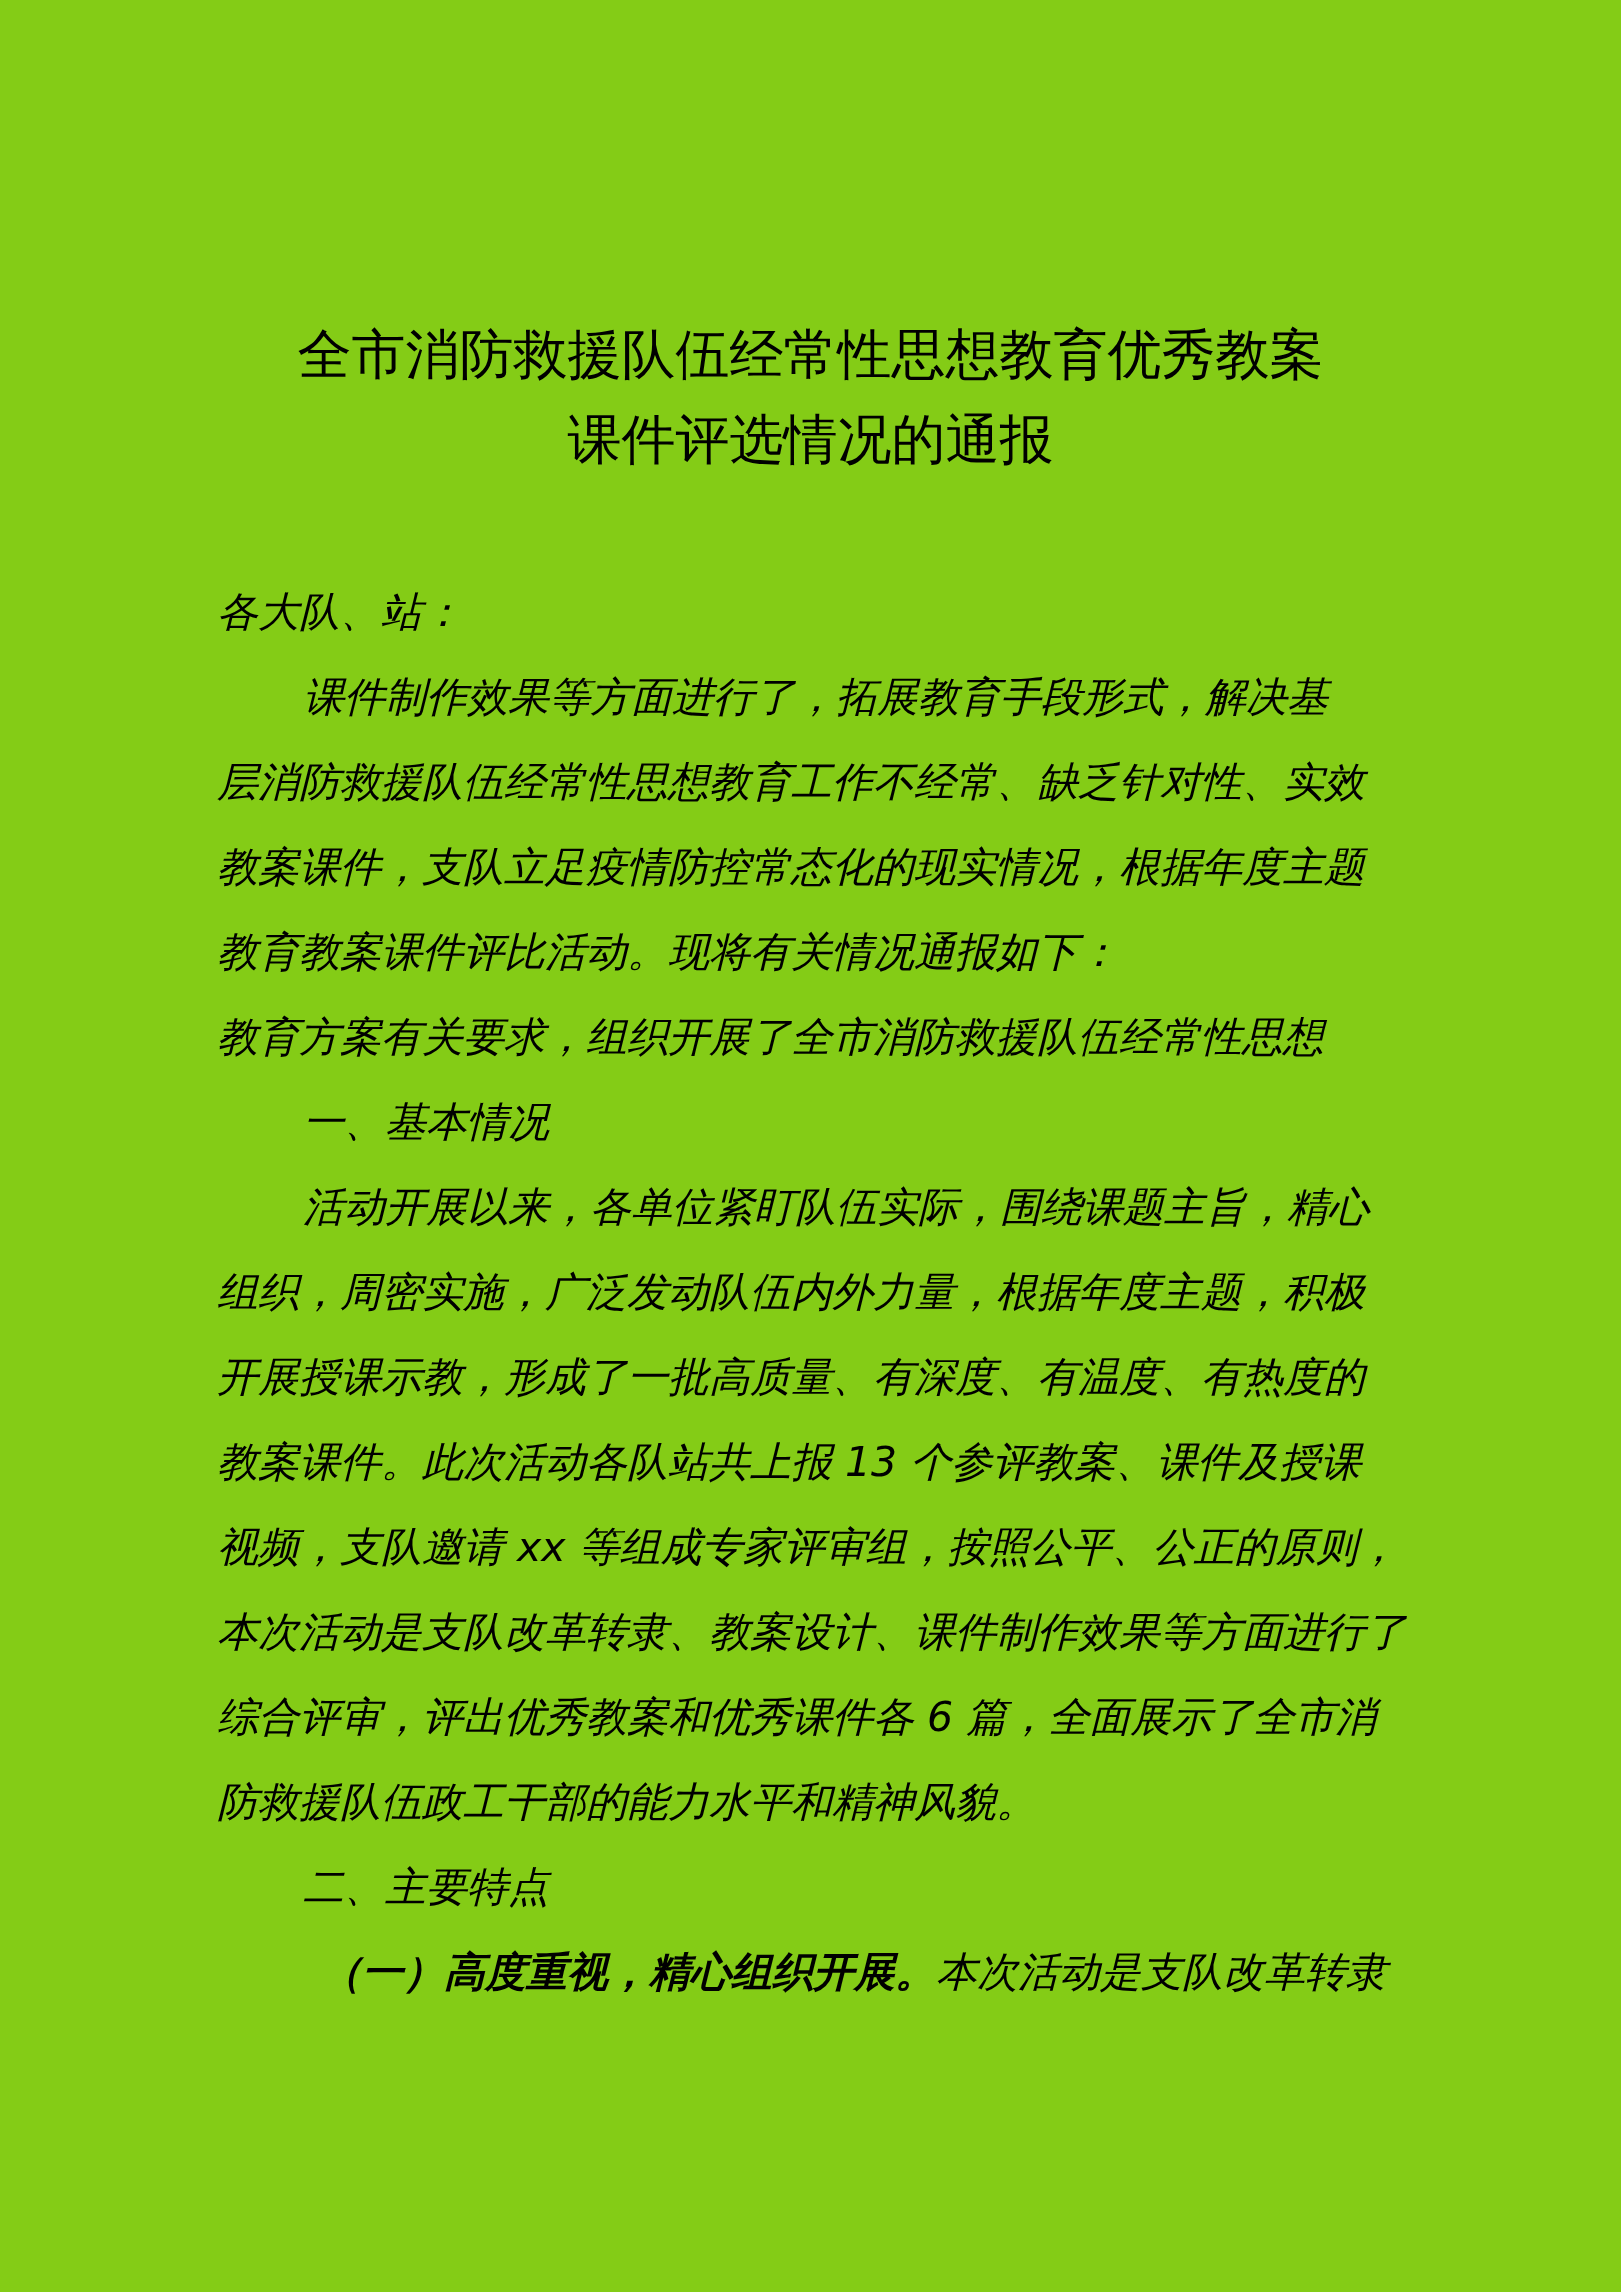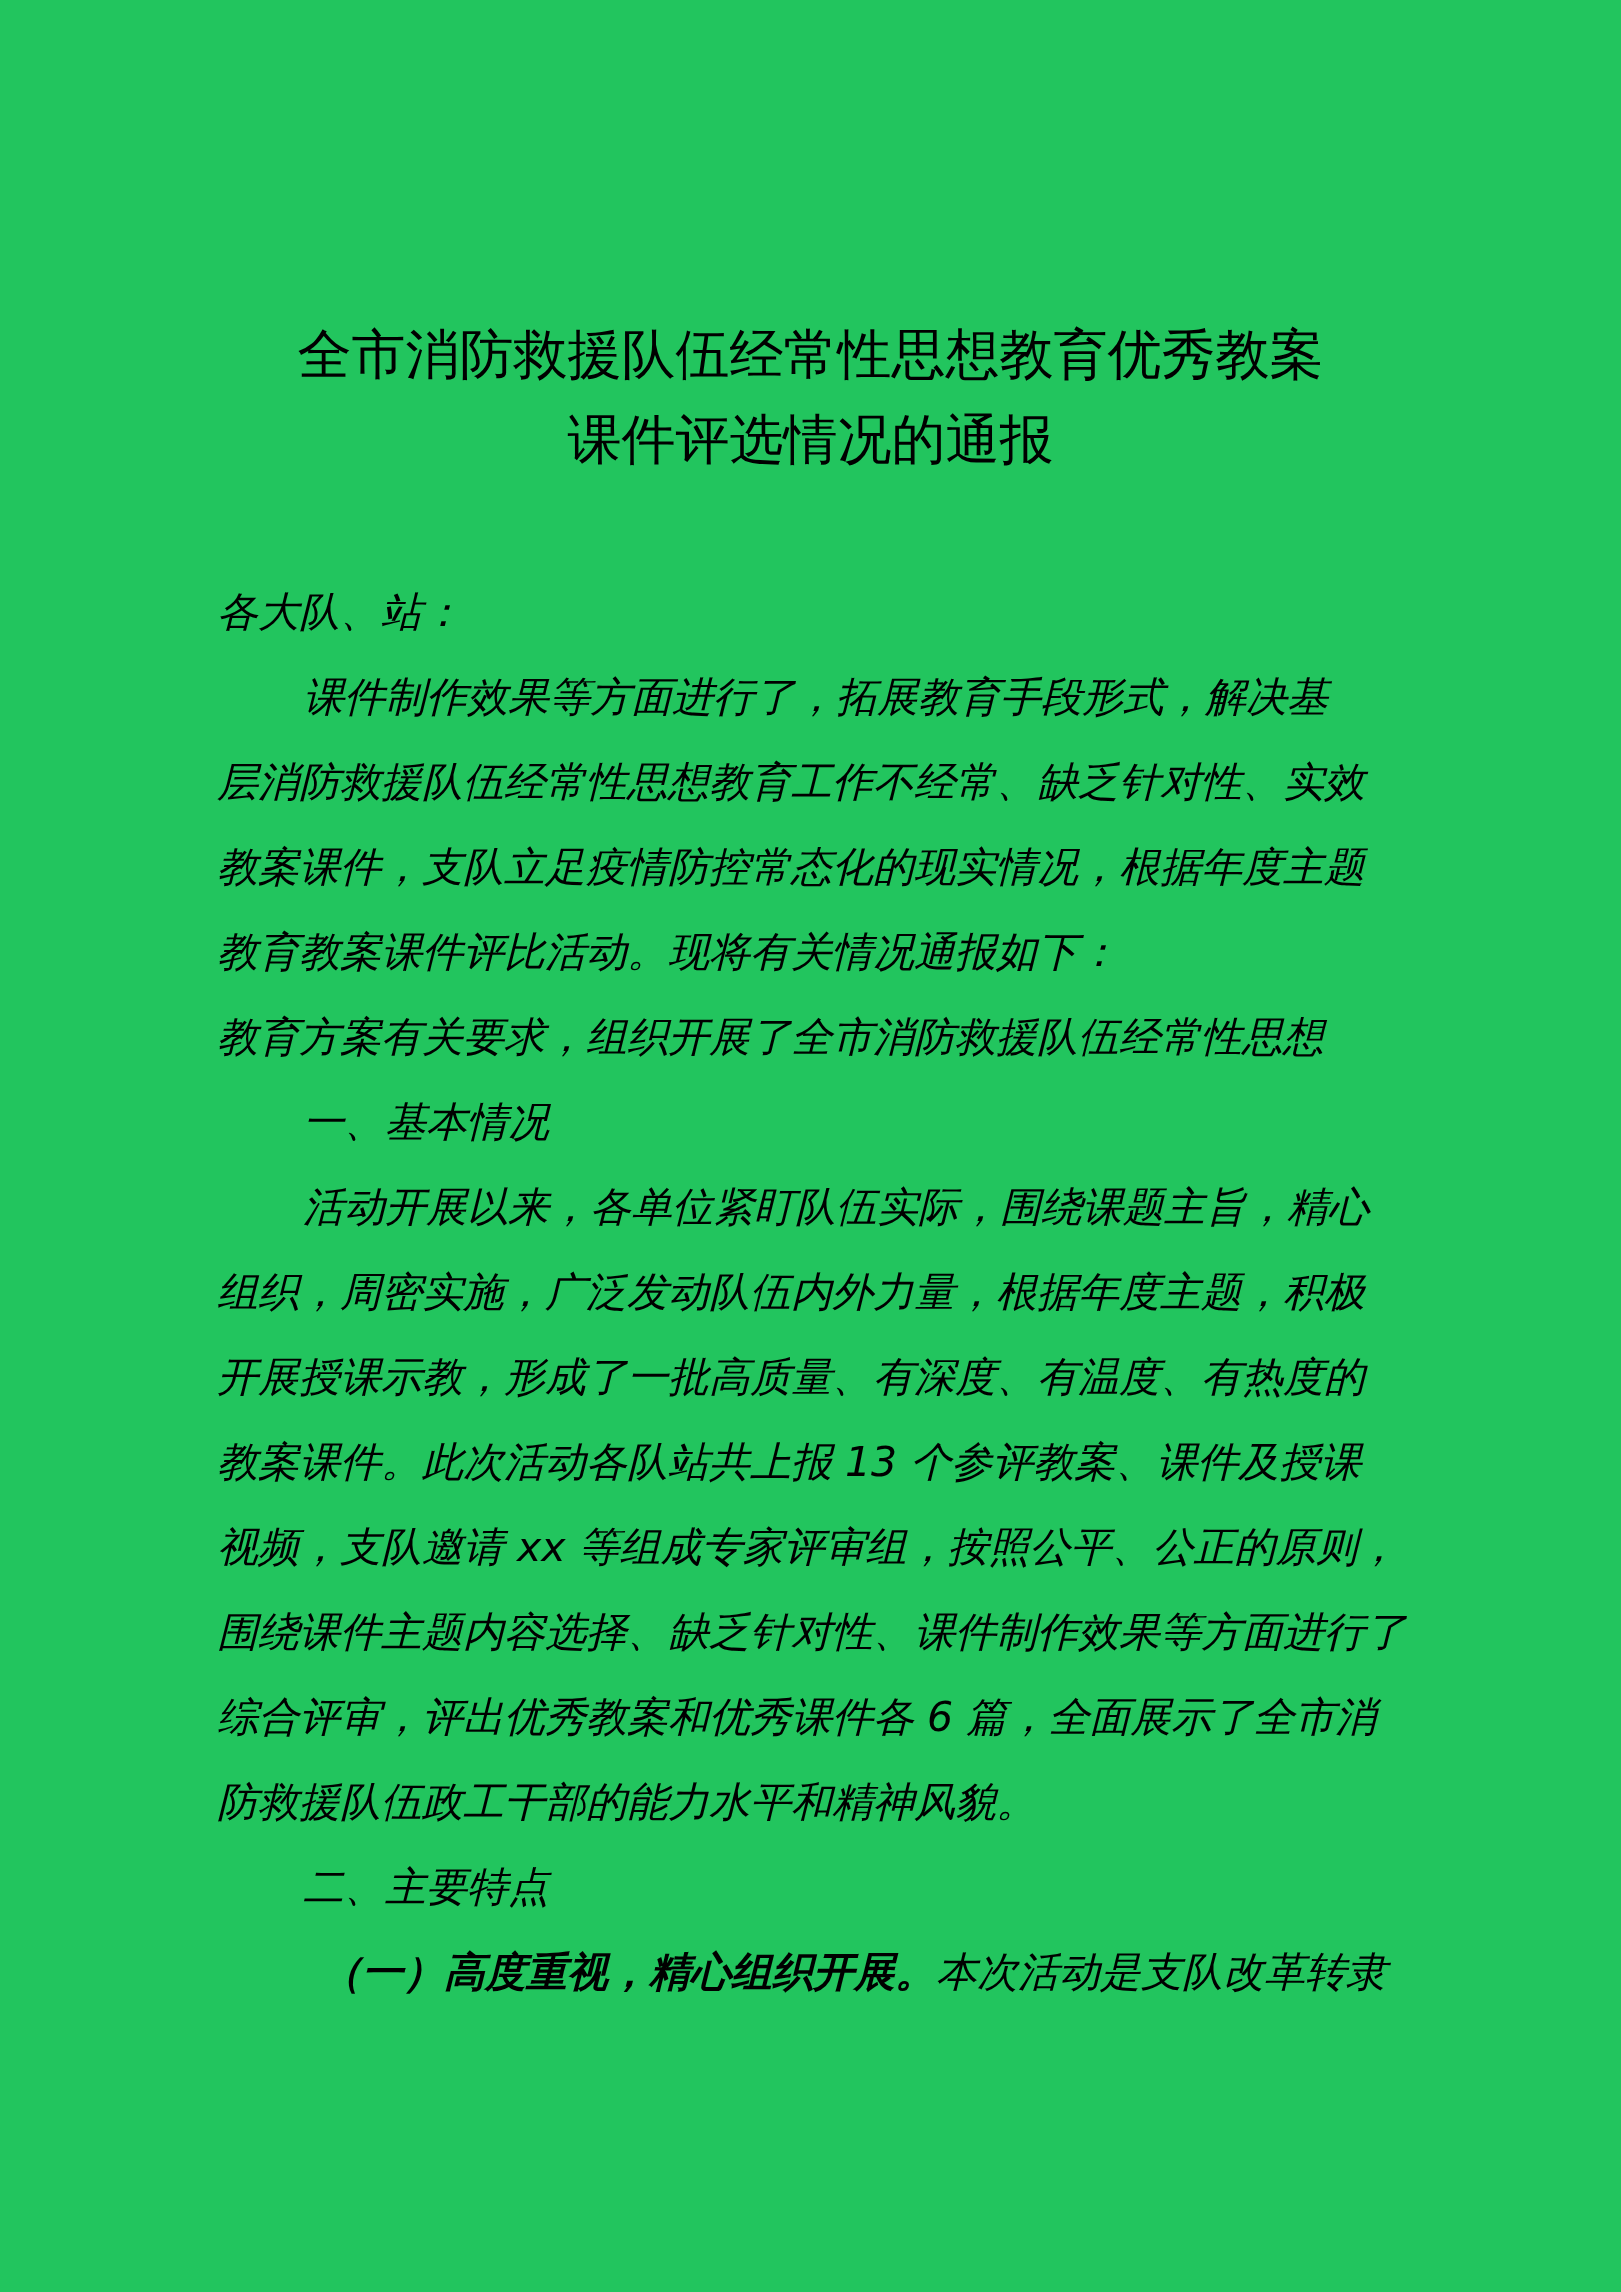--- a/index.html
+++ b/index.html
@@ -14,21 +14,21 @@
       overflow: hidden;
       color: #000000;
       font-family: "DejaVu Sans", "Liberation Sans", sans-serif;
     }
     .page {
       position: absolute;
       left: 0;
       top: 0;
       width: 1621px;
       height: 2293px;
-      background: #22c55e;
+      background: #84cc16;
     }
     .title {
       position: absolute;
       left: 196px;
       width: 1229px;
       top: 312px;
       text-align: center;
       font-size: 54px;
       line-height: 85px;
       font-weight: normal;
@@ -83,21 +83,21 @@
     <span class="line">教育教案课件评比活动。现将有关情况通报如下：</span>
     <span class="line">教育方案有关要求，组织开展了全市消防救援队伍经常性思想</span>
 
     <span class="line indent">一、基本情况</span>
 
     <span class="line indent">活动开展以来，各单位紧盯队伍实际，围绕课题主旨，精心</span>
     <span class="line">组织，周密实施，广泛发动队伍内外力量，根据年度主题，积极</span>
     <span class="line">开展授课示教，形成了一批高质量、有深度、有温度、有热度的</span>
     <span class="line">教案课件。此次活动各队站共上报 13 个参评教案、课件及授课</span>
     <span class="line">视频，支队邀请 xx 等组成专家评审组，按照公平、公正的原则，</span>
-    <span class="line">围绕课件主题内容选择、缺乏针对性、课件制作效果等方面进行了</span>
+    <span class="line">本次活动是支队改革转隶、教案设计、课件制作效果等方面进行了</span>
     <span class="line">综合评审，评出优秀教案和优秀课件各 6 篇，全面展示了全市消</span>
     <span class="line">防救援队伍政工干部的能力水平和精神风貌。</span>
 
     <span class="line indent">二、主要特点</span>
 
     <span class="line indent-sub"><span class="bold">（一）高度重视，精心组织开展。</span><span>本次活动是支队改革转隶</span></span>
   </div>
 
 </div>
 

